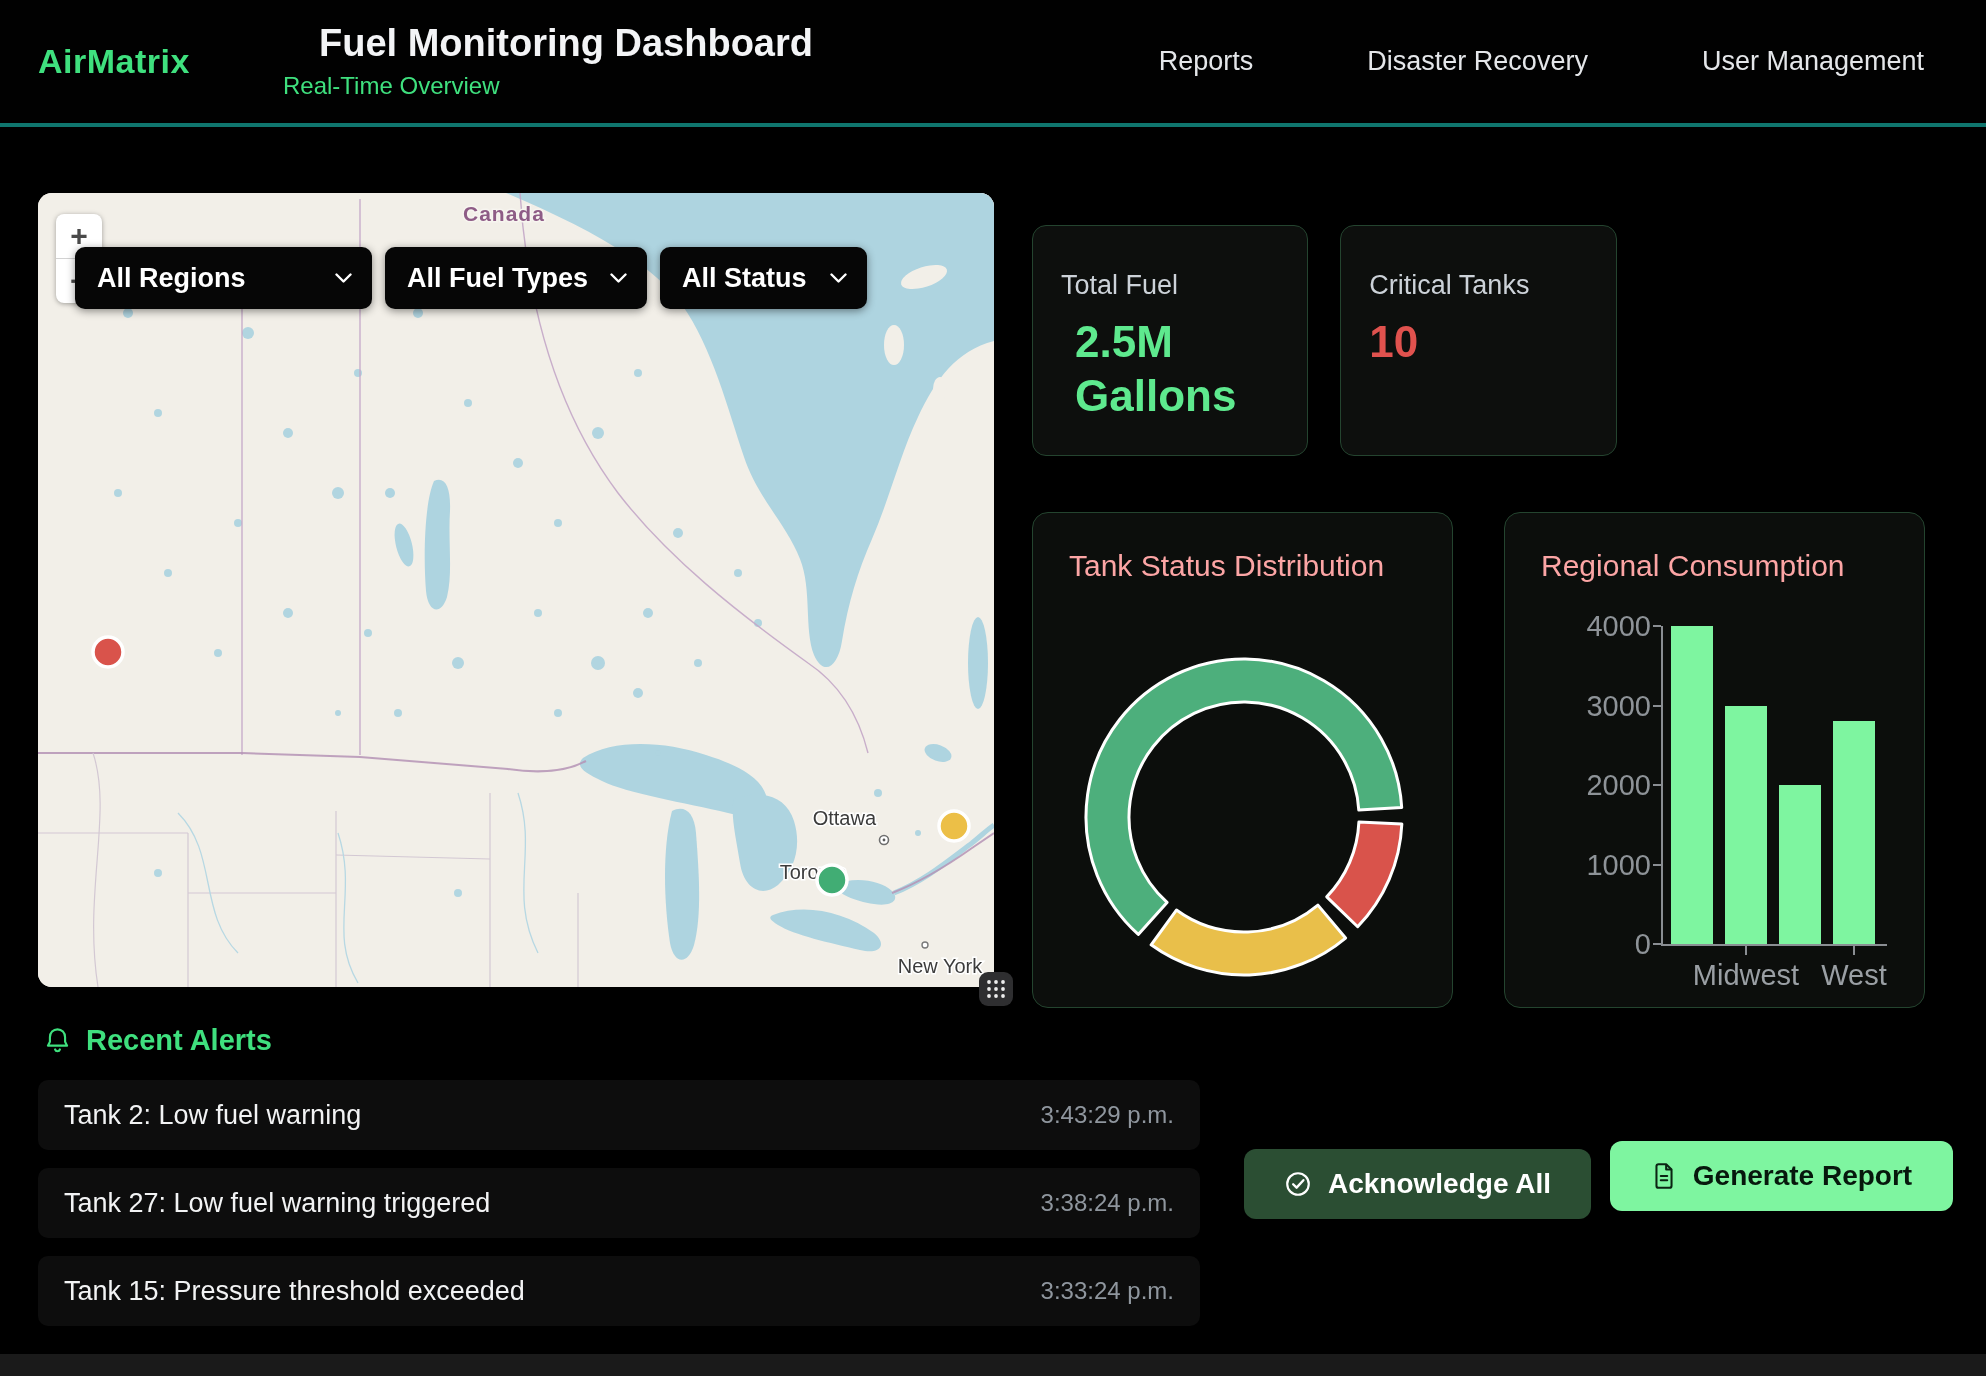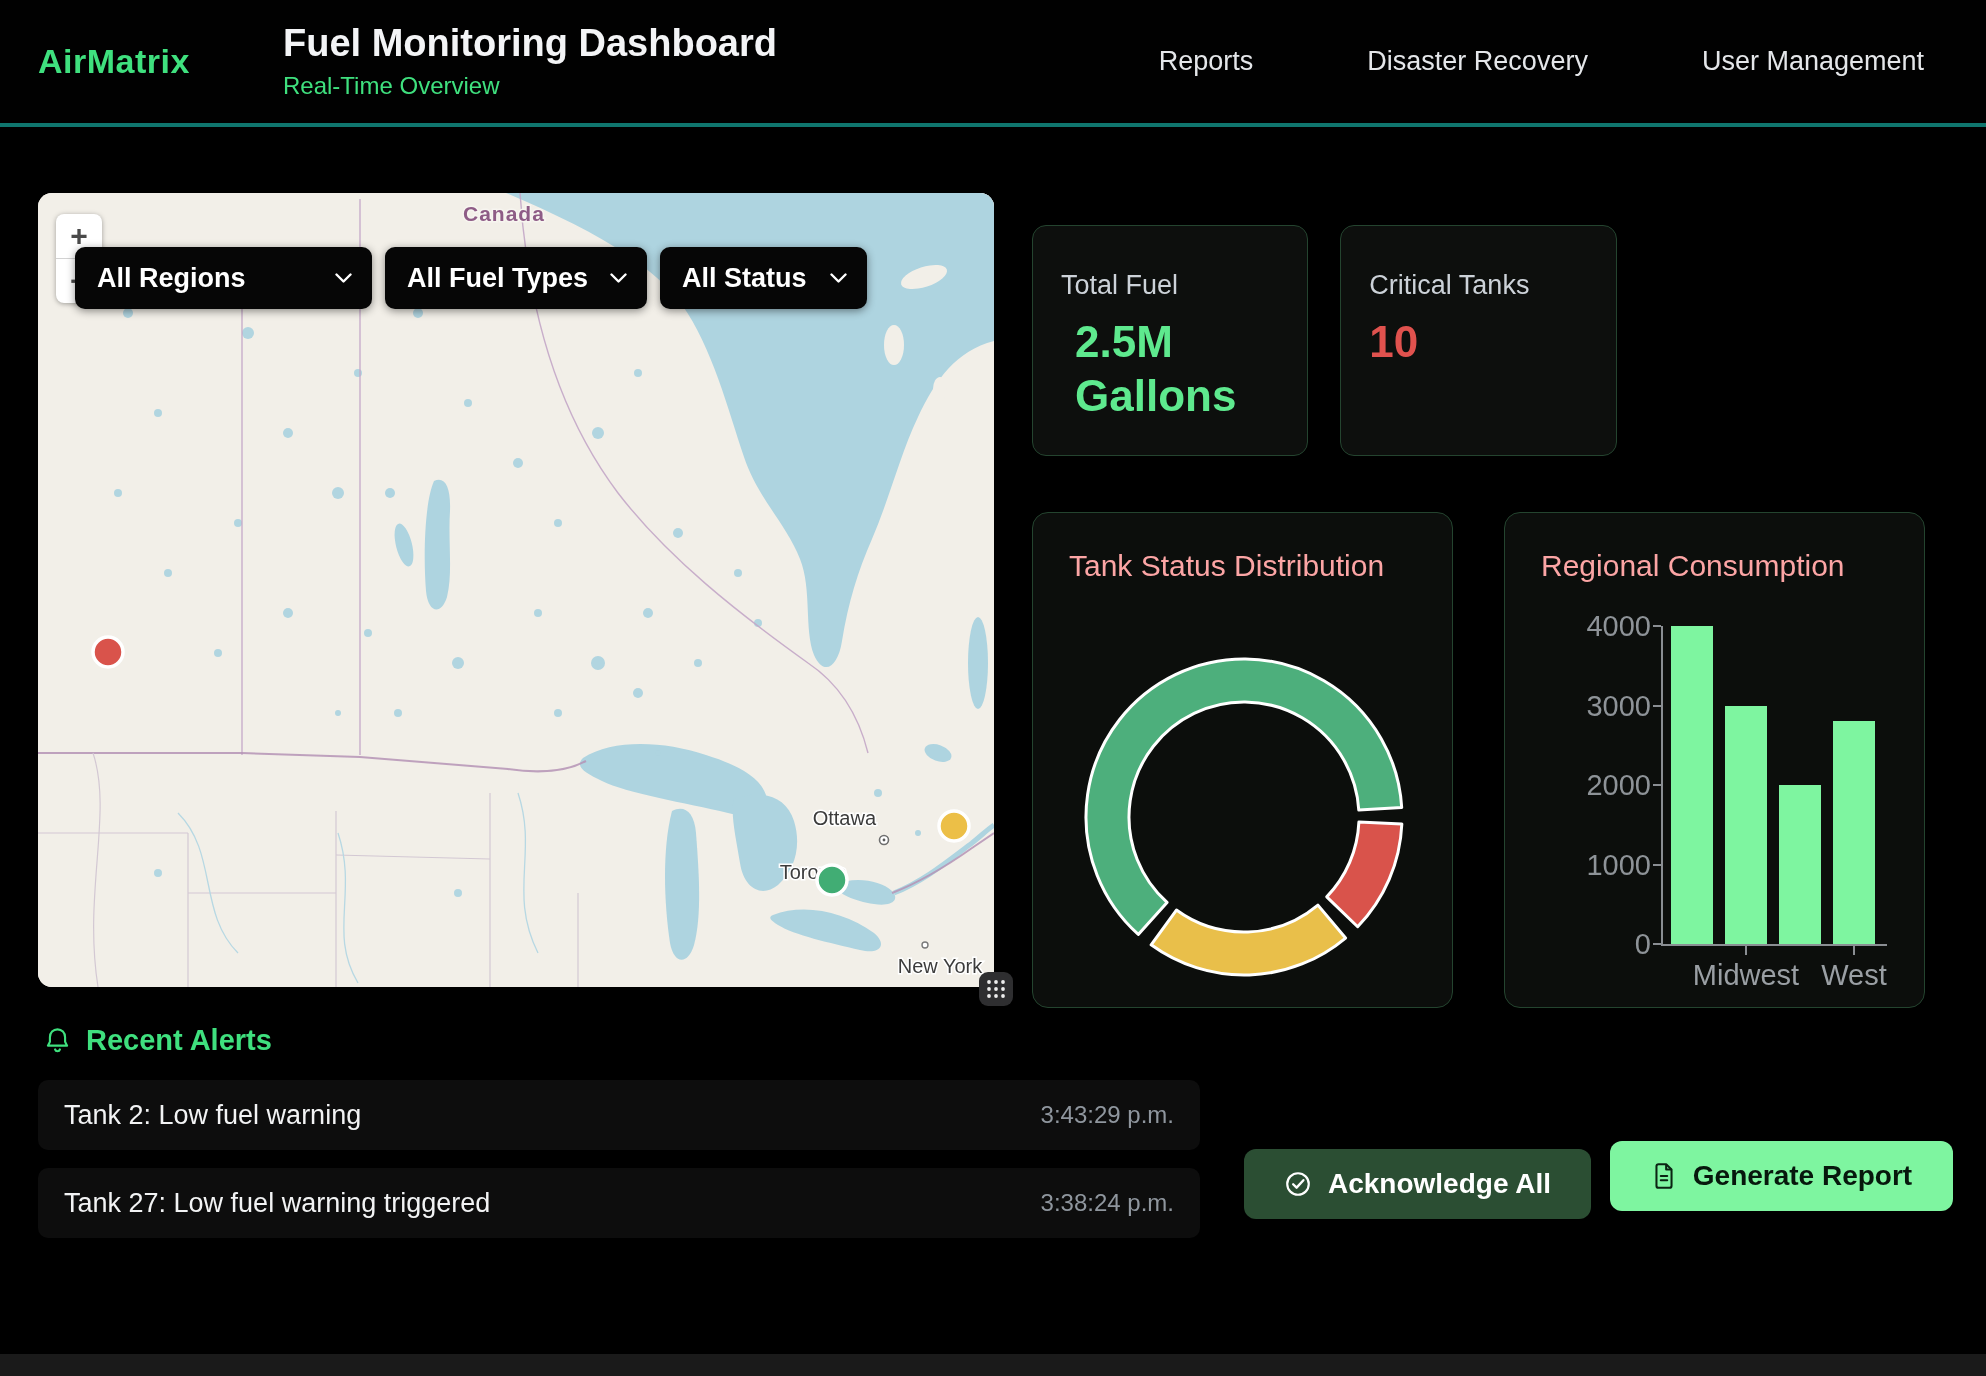--- a/index.html
+++ b/index.html
@@ -5,21 +5,21 @@
   html,body{margin:0;padding:0;background:#000;}
   .page{position:relative;width:1986px;height:1376px;background:#000;overflow:hidden;
         font-family:"Liberation Sans","DejaVu Sans",sans-serif;color:#e8eaed;}
 
   
   .header{position:absolute;left:0;top:0;width:1986px;height:123px;background:#010101;
           border-bottom:4px solid #0f766e;}
   .brand{position:absolute;left:38px;top:0;height:123px;display:flex;align-items:center;
          font-size:34px;font-weight:bold;color:#3fe07e;letter-spacing:.5px;}
   .title-block{position:absolute;left:283px;top:0;height:123px;display:flex;flex-direction:column;justify-content:center;}
-  .page-title{font-size:38px;font-weight:bold;color:#f3f4f6;line-height:1.1;}
+  .page-title{font-size:38px;font-weight:bold;color:#f3f4f6;line-height:1.1;margin-left:36px;}
   .page-subtitle{font-size:24px;color:#3fe07e;margin-top:8px;}
   .nav{position:absolute;right:62px;top:0;height:123px;display:flex;align-items:center;gap:114px;}
   .nav-item{font-size:27px;color:#e4e6e9;cursor:pointer;}
 
   
   .map-wrap{position:absolute;left:38px;top:193px;width:956px;height:794px;}
   .map-clip{position:absolute;inset:0;border-radius:14px;overflow:hidden;background:#f2efe8;}
   .map-svg{position:absolute;left:0;top:0;}
   .zoom-ctl{position:absolute;left:18px;top:21px;width:46px;background:#fff;border-radius:8px;
             box-shadow:0 1px 5px rgba(0,0,0,.35);z-index:1;overflow:hidden;}
@@ -289,20 +289,24 @@
     <span class="alerts-heading-text">Recent Alerts</span>
   </div>
   <div class="alert-row" style="top:1080px">
     <span class="alert-msg">Tank 2: Low fuel warning</span>
     <span class="alert-time">3:43:29 p.m.</span>
   </div>
   <div class="alert-row" style="top:1168px">
     <span class="alert-msg">Tank 27: Low fuel warning triggered</span>
     <span class="alert-time">3:38:24 p.m.</span>
   </div>
+  <div class="alert-row" style="top:1256px">
+    <span class="alert-msg">Tank 15: Pressure threshold exceeded</span>
+    <span class="alert-time">3:33:24 p.m.</span>
+  </div>
 
   <button class="btn btn-ack">
     <svg width="28" height="28" viewBox="0 0 26 26">
       <circle cx="13" cy="13" r="10" fill="none" stroke="#fff" stroke-width="2"></circle>
       <path d="M8.5,13.2 l3.2,3.2 L18,9.5" fill="none" stroke="#fff" stroke-width="2.2" stroke-linecap="round" stroke-linejoin="round"></path>
     </svg>
     <span>Acknowledge All</span>
   </button>
   <button class="btn btn-gen">
     <svg width="26" height="28" viewBox="0 0 24 26">

